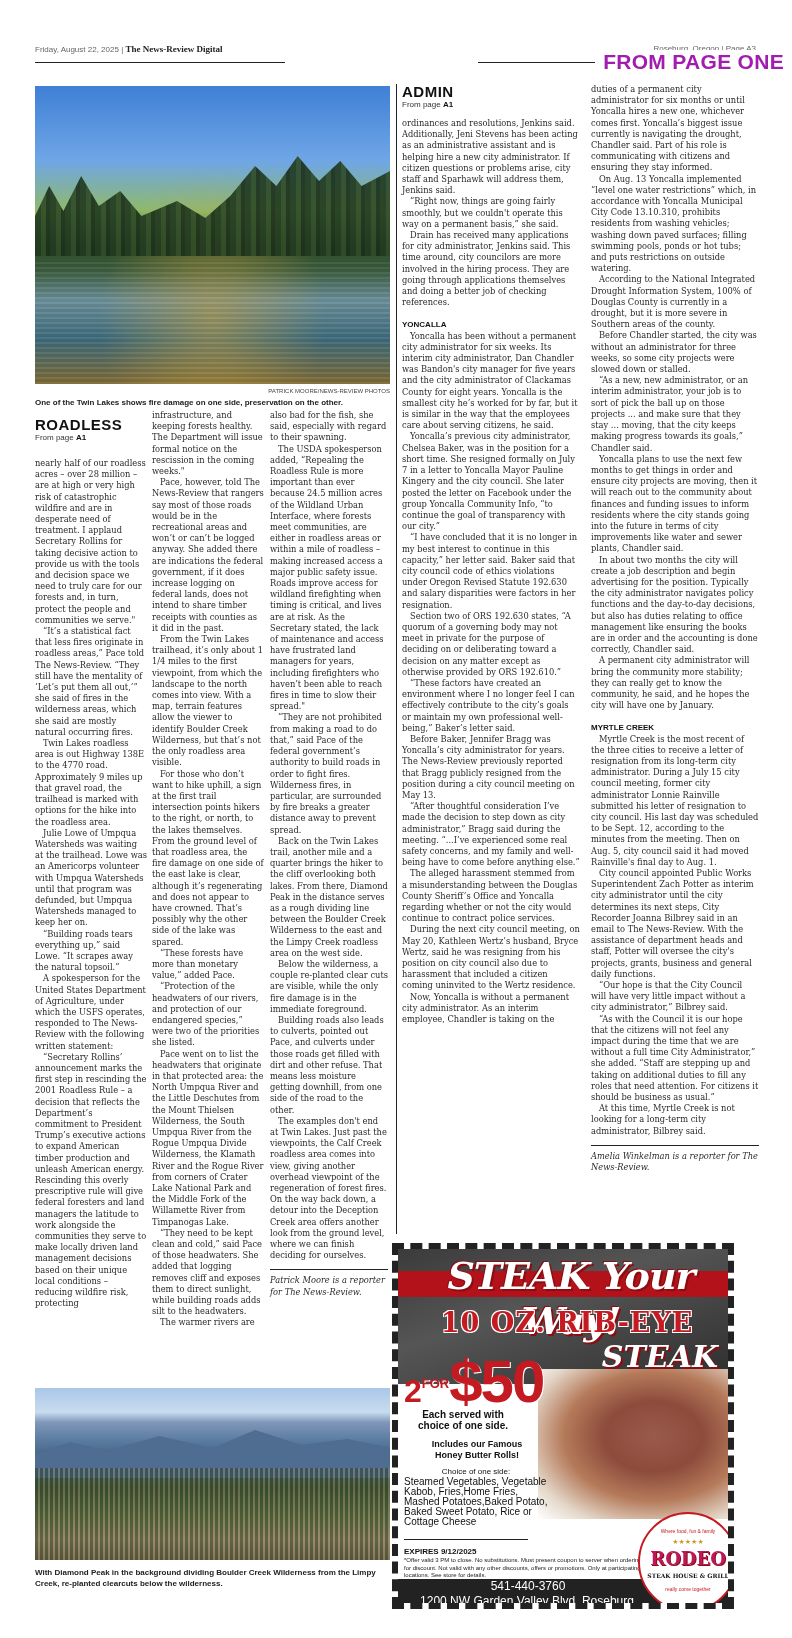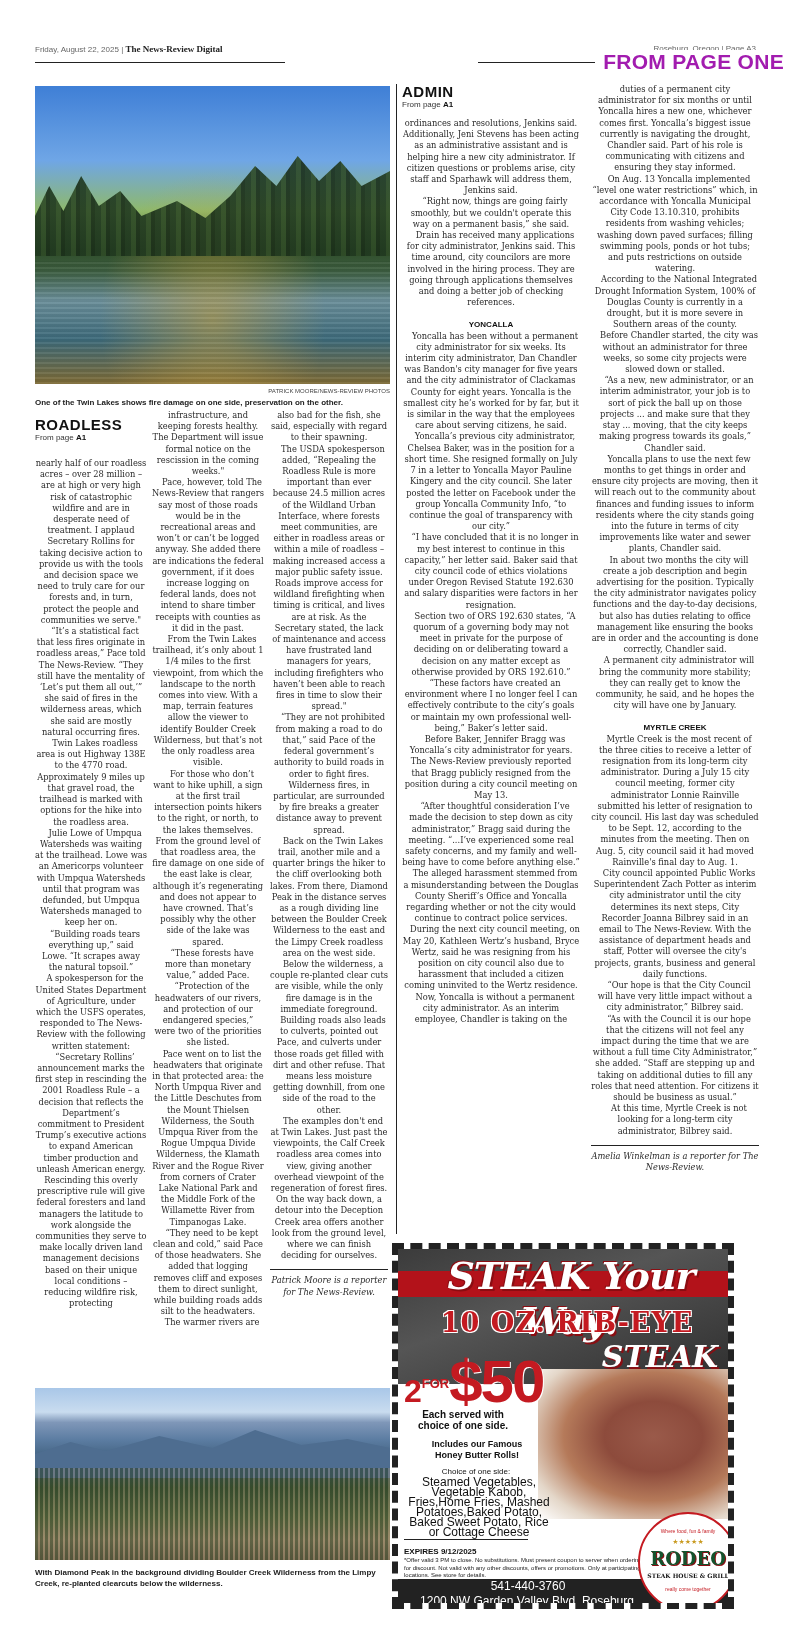--- a/index.html
+++ b/index.html
@@ -31,21 +31,21 @@
   .photo-bottom .ridge { position: absolute; left: 0; top: 30px; width: 100%; height: 60px; background: #4e6d90;
     clip-path: polygon(0 60%, 10% 40%, 20% 55%, 35% 30%, 50% 50%, 62% 20%, 75% 45%, 88% 35%, 100% 50%, 100% 100%, 0 100%); }
   .photo-bottom .forest { position: absolute; left: 0; top: 80px; width: 100%; height: 92px;
     background: repeating-linear-gradient(90deg, rgba(40,60,30,0.5) 0 3px, rgba(160,140,110,0.35) 3px 5px); }
   .bottom-caption { position: absolute; left: 35px; width: 360px; top: 1567px; font-family: "Liberation Sans", sans-serif; font-weight: bold; font-size: 8px; line-height: 11px; color: #222; }
 
   .headline { position: absolute; font-family: "Liberation Sans", sans-serif; font-weight: bold; font-size: 15px; color: #111; letter-spacing: 0.5px; }
   .fromline { position: absolute; font-family: "Liberation Sans", sans-serif; font-size: 8px; color: #333; }
   .fromline b { color: #111; }
 
-  .col { position: absolute; font-size: 8.3px; line-height: 11.2px; color: #2a2a2a; text-align: center; }
+  .col { position: absolute; font-size: 8.3px; line-height: 11.2px; color: #2a2a2a; text-align: left; }
   .col p { text-indent: 8px; }
   .col p.noindent { text-indent: 0; }
   .col .subhead { font-family: "Liberation Sans", sans-serif; font-weight: bold; font-size: 8px; text-indent: 0; margin-top: 11px; color: #111; }
   .col .byline { font-style: italic; border-top: 1px solid #222; margin-top: 8px; padding-top: 5px; text-indent: 0; }
 
   .vrule { position: absolute; left: 396px; top: 84px; width: 1px; height: 1150px; background: #222; }
 
   
   .ad { position: absolute; left: 392px; top: 1243px; width: 342px; height: 366px; background: #fff;
     border: 6px dashed #222; overflow: hidden; }
@@ -57,31 +57,31 @@
   .ad-steak-word { position: absolute; right: 10px; top: 90px; font-family: "DejaVu Serif", serif; font-style: italic; font-weight: bold; font-size: 30px; color: #fff; text-shadow: 2px 2px 0 #8b0d12; }
   .ad-meat { position: absolute; left: 140px; top: 120px; width: 210px; height: 150px;
     background: radial-gradient(ellipse at 55% 45%, #9a5a4a 0%, #8d4b3c 30%, #b57a5a 55%, #e4d7c9 80%, #fff 100%); }
   .ad-price { position: absolute; left: 6px; top: 98px; font-family: "Liberation Sans", sans-serif; font-weight: bold; color: #c41a21; text-shadow: 1px 1px 0 #fff; }
   .ad-price .two { font-size: 32px; }
   .ad-price .for { font-size: 13px; vertical-align: 14px; }
   .ad-price .amt { font-size: 60px; letter-spacing: -2px; }
   .ad-served { position: absolute; left: 10px; top: 160px; width: 110px; text-align: center; font-family: "Liberation Sans", sans-serif; font-weight: bold; font-size: 10px; line-height: 11px; color: #111; }
   .ad-includes { position: absolute; left: 24px; top: 190px; width: 110px; text-align: center; font-family: "Liberation Sans", sans-serif; font-weight: bold; font-size: 9px; line-height: 10.5px; color: #111; }
   .ad-sides-title { position: absolute; left: 8px; top: 218px; width: 140px; text-align: center; font-family: "Liberation Sans", sans-serif; font-size: 8px; color: #111; }
-  .ad-sides { position: absolute; left: 6px; top: 228px; width: 150px; text-align: center; font-family: "Liberation Sans", sans-serif; font-size: 12px; line-height: 10px; color: #111; }
+  .ad-sides { position: absolute; left: 6px; top: 228px; width: 150px; font-family: "Liberation Sans", sans-serif; font-size: 10px; line-height: 10px; color: #111; }
   .ad-sep { position: absolute; left: 6px; top: 290px; width: 124px; height: 1px; background: #222; }
   .ad-expires { position: absolute; left: 6px; top: 298px; font-family: "Liberation Sans", sans-serif; font-weight: bold; font-size: 8px; color: #111; }
   .ad-fine { position: absolute; left: 6px; top: 308px; width: 240px; font-family: "Liberation Sans", sans-serif; font-size: 6px; line-height: 7.5px; color: #222; }
   .ad-bottom { position: absolute; left: 0; top: 330px; width: 100%; height: 30px; background: #222; }
   .ad-phone { position: absolute; left: 10px; width: 240px; top: 330px; text-align: center; font-family: "Liberation Sans", sans-serif; font-size: 12px; color: #fff; }
   .ad-address { position: absolute; left: 4px; width: 250px; top: 345px; text-align: center; font-family: "Liberation Sans", sans-serif; font-size: 12px; color: #fff; }
   .ad-logo { position: absolute; right: -10px; top: 263px; width: 100px; height: 100px; border-radius: 50%; background: #fff; border: 2px solid #c41a21; }
   .ad-logo .tag { position: absolute; left: 0; width: 100%; top: 14px; text-align: center; font-family: "Liberation Sans", sans-serif; font-size: 5px; color: #c41a21; }
   .ad-logo .stars { position: absolute; left: 0; width: 100%; top: 24px; text-align: center; font-size: 7px; color: #c99a20; }
-  .ad-logo .name { position: absolute; left: 0; width: 100%; top: 34px; text-align: center; font-family: "DejaVu Serif", serif; font-weight: bold; font-size: 18px; color: #14532d; text-shadow: 1px 1px 0 #8b0d12; }
+  .ad-logo .name { position: absolute; left: 0; width: 100%; top: 34px; text-align: center; font-family: "DejaVu Serif", serif; font-weight: bold; font-size: 18px; color: #be185d; text-shadow: 1px 1px 0 #8b0d12; }
   .ad-logo .sub { position: absolute; left: 0; width: 100%; top: 58px; text-align: center; font-family: "DejaVu Serif", serif; font-weight: bold; font-size: 6px; color: #111; }
   .ad-logo .motto { position: absolute; left: 0; width: 100%; top: 72px; text-align: center; font-family: "Liberation Sans", sans-serif; font-size: 5px; color: #c41a21; }
 </style>
 </head>
 <body>
 
 <div class="masthead-left"><span>Friday, August 22, 2025</span><span> | </span><b>The News-Review Digital</b></div>
 <div class="masthead-right">Roseburg, Oregon | Page A3</div>
 <div class="section-rule" style="left:35px;width:250px;"></div>
 <div class="section-rule" style="left:478px;width:280px;"></div>

